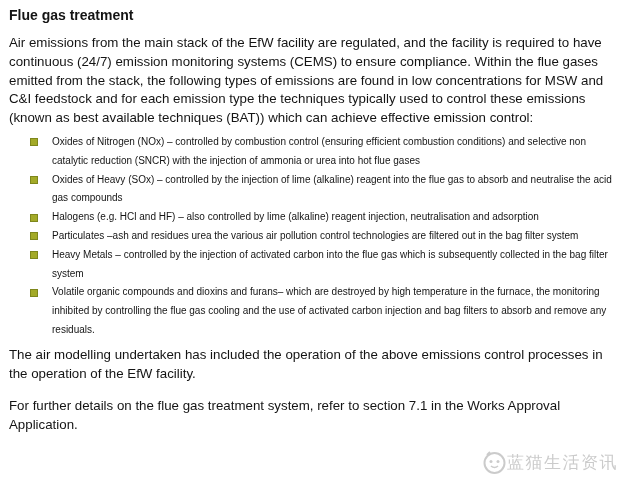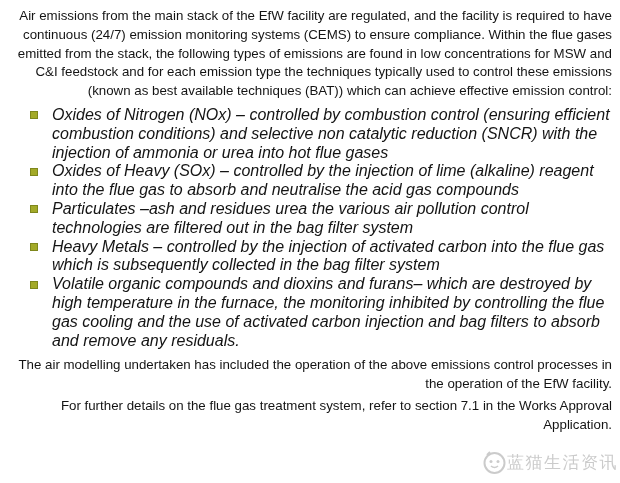--- a/index.html
+++ b/index.html
@@ -23,49 +23,47 @@
   .doc-heading {
     font-size: 14px;
     font-weight: bold;
     margin: 0 0 11px 0;
     line-height: 16px;
   }
   .doc-para {
     font-size: 13.3px;
     line-height: 18.8px;
     margin: 0;
-    text-align: right;
   }
   .intro {
     margin-bottom: 5px;
   }
   .emissions-list {
     list-style: none;
     margin: 0 0 6px 0;
     padding: 0;
   }
   .emissions-list li {
     position: relative;
     padding-left: 43px;
-    font-size: 16px;
+    font-size: 10px;
     line-height: 18.8px;
-    font-style: italic;
   }
   .bullet-sq {
     position: absolute;
     left: 21px;
     top: 5.5px;
     width: 8px;
     height: 8px;
     background: #a3aa28;
     border: 1px solid #7e871c;
     box-sizing: border-box;
   }
   .para-2 {
-    margin-bottom: 3px;
+    margin-bottom: 14px;
   }
   .watermark {
     position: absolute;
     right: 2px;
     bottom: 8px;
     display: flex;
     align-items: center;
     gap: 0;
     color: #c3c3c3;
     opacity: 0.85;
@@ -84,31 +82,36 @@
     letter-spacing: 1.5px;
     font-family: sans-serif;
     white-space: nowrap;
   }
 </style>
 </head>
 <body>
 
 <div class="page">
 
+  <h1 class="doc-heading">Flue gas treatment</h1>
 
   <p class="doc-para intro">Air emissions from the main stack of the EfW facility are regulated, and the facility is required to have continuous (24/7) emission monitoring systems (CEMS) to ensure compliance. Within the flue gases emitted from the stack, the following types of emissions are found in low concentrations for MSW and C&amp;I feedstock and for each emission type the techniques typically used to control these emissions (known as best available techniques (BAT)) which can achieve effective emission control:</p>
 
   <ul class="emissions-list">
     <li>
       <span class="bullet-sq"></span>
       <span>Oxides of Nitrogen (NOx) – controlled by combustion control (ensuring efficient combustion conditions) and selective non catalytic reduction (SNCR) with the injection of ammonia or urea into hot flue gases</span>
     </li>
     <li>
       <span class="bullet-sq"></span>
       <span>Oxides of Heavy (SOx) – controlled by the injection of lime (alkaline) reagent into the flue gas to absorb and neutralise the acid gas compounds</span>
+    </li>
+    <li>
+      <span class="bullet-sq"></span>
+      <span>Halogens (e.g. HCl and HF) – also controlled by lime (alkaline) reagent injection, neutralisation and adsorption</span>
     </li>
     <li>
       <span class="bullet-sq"></span>
       <span>Particulates –ash and residues urea the various air pollution control technologies are filtered out in the bag filter system</span>
     </li>
     <li>
       <span class="bullet-sq"></span>
       <span>Heavy Metals – controlled by the injection of activated carbon into the flue gas which is subsequently collected in the bag filter system</span>
     </li>
     <li>

